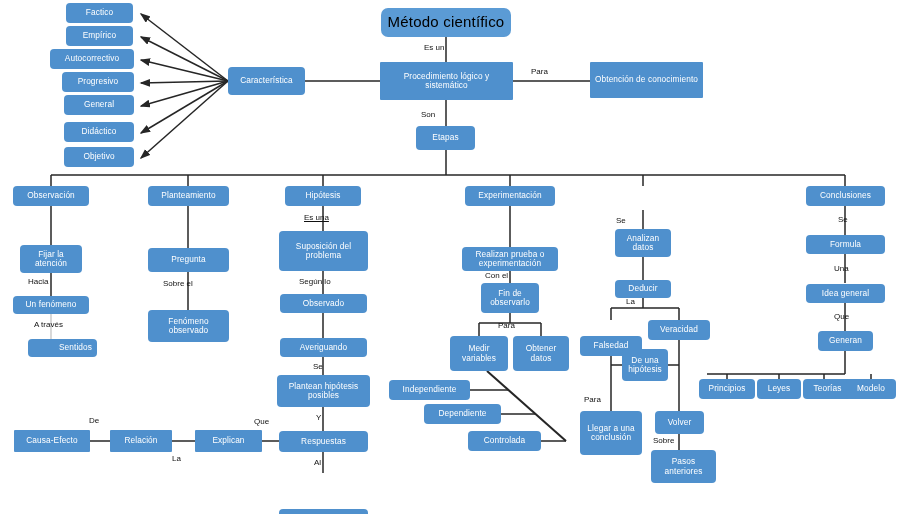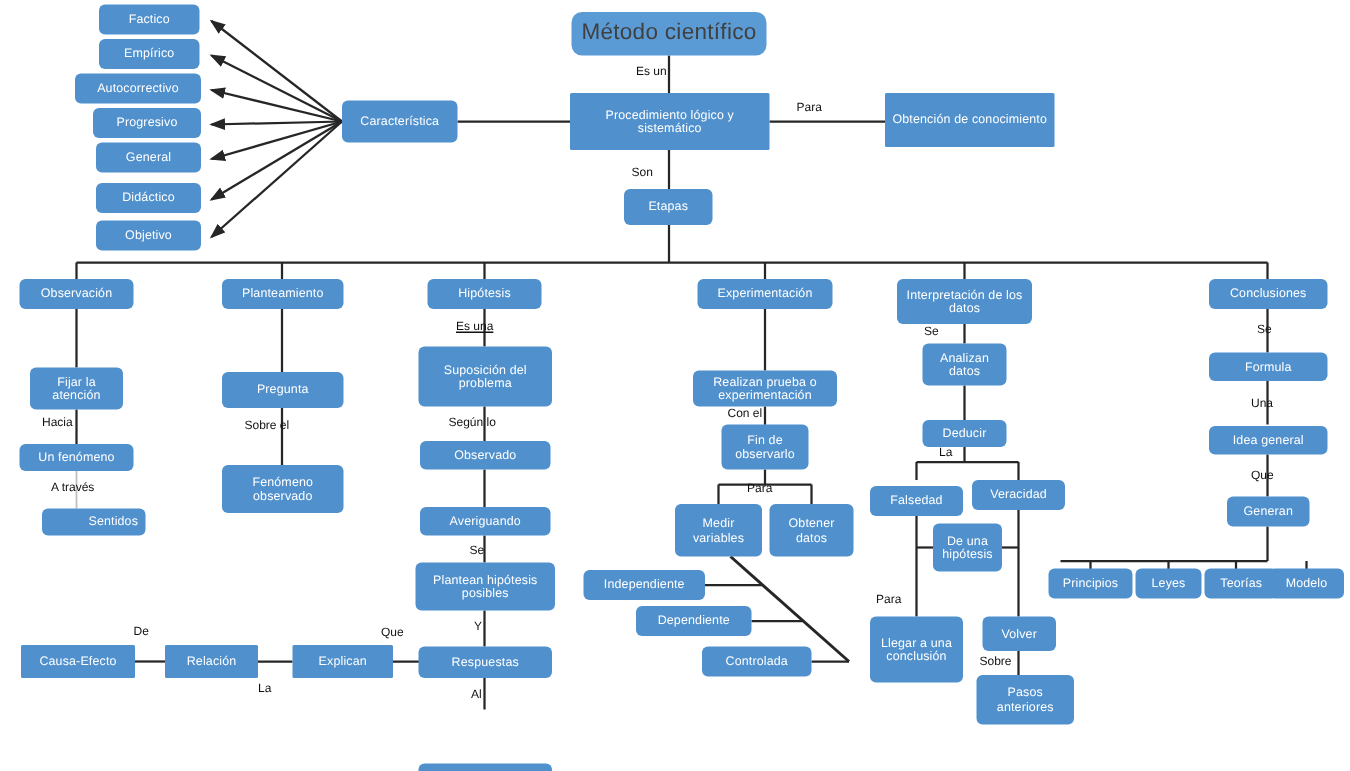--- a/index.html
+++ b/index.html
@@ -15,21 +15,21 @@
     background:#4F90CD;color:#ffffff;
     display:flex;align-items:center;justify-content:center;
     text-align:center;line-height:1.12;
     font-size:8.3px;letter-spacing:.1px;
     padding:1px 2px;
     border-radius:4px;
     z-index:3;
   }
   .node.sq{border-radius:1px;}
   .node.title{
-    background:#5B9BD5;color:#404040;font-size:15px;border-radius:7px;
+    background:#5B9BD5;color:#000000;font-size:15px;border-radius:7px;
     letter-spacing:.2px;
   }
   .lbl{
     position:absolute;color:#111;font-size:8px;
     white-space:nowrap;z-index:4;background:transparent;
     line-height:1;
   }
 </style>
 </head>
 <body>
@@ -250,30 +250,27 @@
   <div class="node" style="left:389px;top:380px;width:81px;height:20px;">
     <span>Independiente</span>
   </div>
   <div class="node" style="left:424px;top:404px;width:77px;height:20px;">
     <span>Dependiente</span>
   </div>
   <div class="node" style="left:468px;top:431px;width:73px;height:20px;">
     <span>Controlada</span>
   </div>
 
-  <div class="node" style="left:598px;top:186px;width:90px;height:30px;">
-    <span>Interpretación de los datos</span>
-  </div>
   <div class="node" style="left:615px;top:229px;width:56px;height:28px;">
     <span>Analizan datos</span>
   </div>
   <div class="node" style="left:615px;top:280px;width:56px;height:18px;">
     <span>Deducir</span>
   </div>
-  <div class="node" style="left:580px;top:324px;width:62px;height:20px;">
+  <div class="node" style="left:580px;top:336px;width:62px;height:20px;">
     <span>Falsedad</span>
   </div>
   <div class="node" style="left:648px;top:320px;width:62px;height:20px;">
     <span>Veracidad</span>
   </div>
   <div class="node" style="left:622px;top:349px;width:46px;height:32px;">
     <span>De una hipótesis</span>
   </div>
   <div class="node" style="left:580px;top:411px;width:62px;height:44px;">
     <span>Llegar a una conclusión</span>

